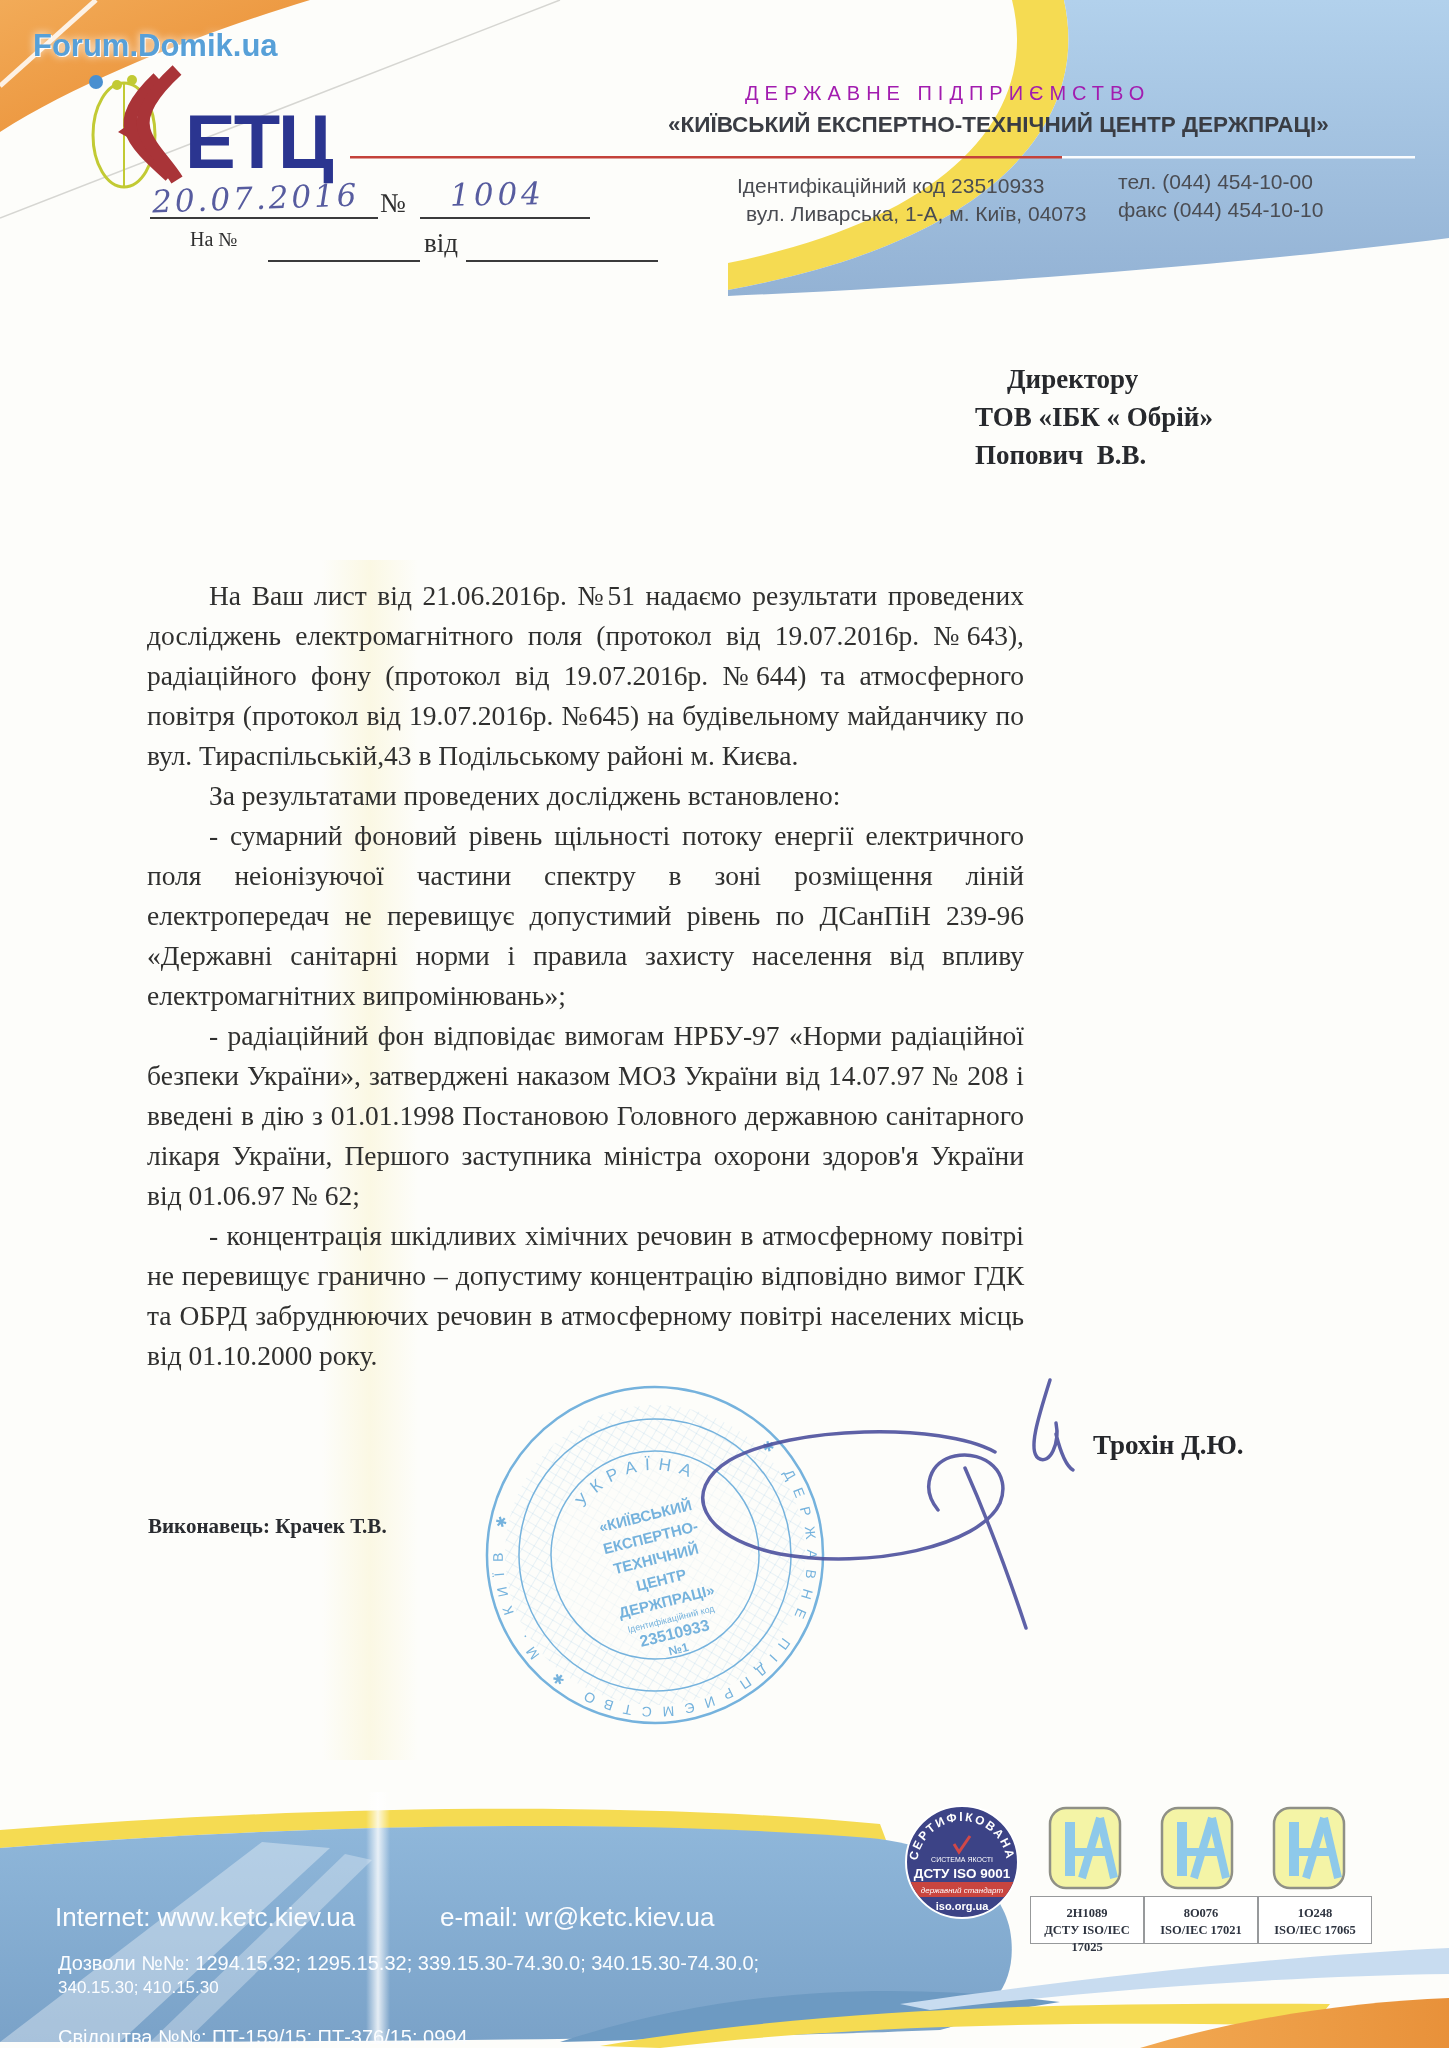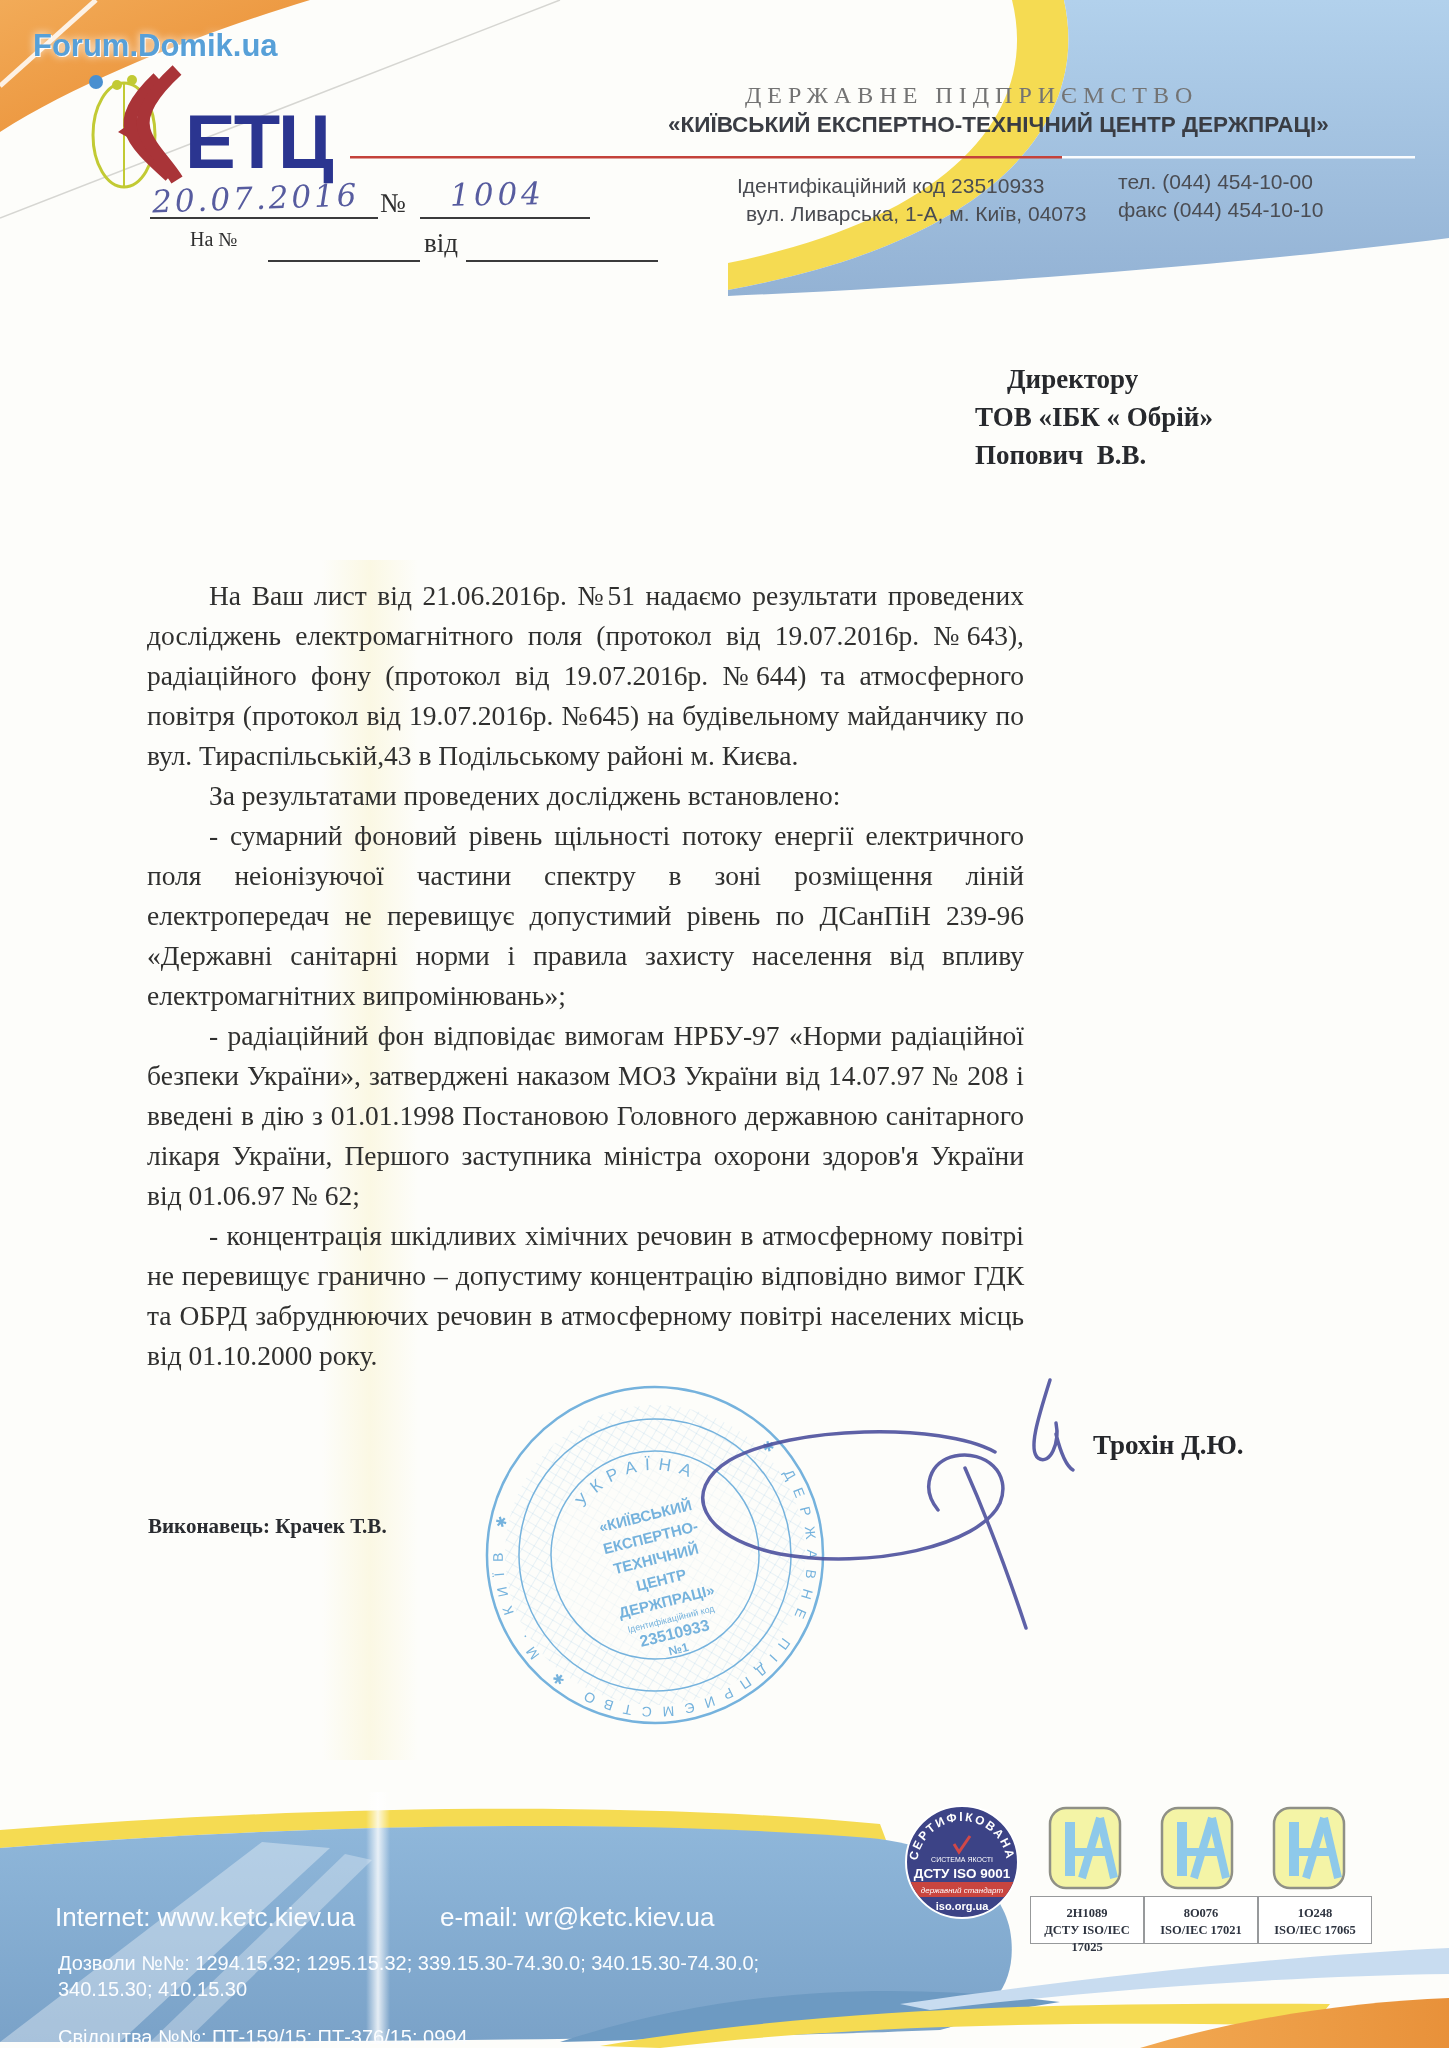--- a/index.html
+++ b/index.html
@@ -6,22 +6,22 @@
   .page{position:relative;width:1449px;height:2048px;margin:0 auto;background:#fdfdfa;overflow:hidden;
         font-family:"Liberation Serif",serif;color:#2f2f2f;}
   .abs{position:absolute;}
   svg{display:block;}
 
   
   #watermark{left:33px;top:28px;font-family:"Liberation Sans",sans-serif;font-weight:bold;
              font-size:31px;color:#57a0d8;text-shadow:1px 1px 0 #fff,0 0 8px #fff;z-index:3;}
 
   
-  #org-type{left:745px;top:82px;font-family:Liberation Serif, serif;font-size:24px;
-            letter-spacing:6px;color:#737373;z-index:2;}
+  #org-type{left:745px;top:82px;font-family:Liberation Sans, sans-serif;font-size:20px;
+            letter-spacing:6px;color:#a21caf;z-index:2;}
   #org-name{left:668px;top:112px;font-family:"Liberation Sans",sans-serif;font-size:22.5px;
             font-weight:bold;color:#3a3d44;z-index:2;white-space:pre;}
   .hcontact{font-family:"Liberation Sans",sans-serif;font-size:21px;color:#4a4c52;z-index:2;white-space:pre;}
   #id-code{left:737px;top:174px;} #org-addr{left:737px;top:202px;margin-left:9px;}
   #org-phone{left:1118px;top:170px;} #org-fax{left:1118px;top:198px;}
 
   
   .hand{font-family:"DejaVu Serif",serif;font-style:italic;color:#575c9f;z-index:2;}
   #ref-date{left:152px;top:180px;font-size:31px;letter-spacing:3px;transform:rotate(-2deg);}
   #ref-num-hand{left:450px;top:176px;font-size:31px;letter-spacing:4px;transform:rotate(-1deg);}
@@ -64,21 +64,21 @@
   .acc-label{top:1896px;width:112px;height:38px;background:#fff;border:1.5px solid #97999b;
              font-size:12.5px;font-weight:bold;line-height:17px;text-align:center;color:#2e3440;
              z-index:6;padding-top:8px;font-family:"Liberation Serif",serif;}
   #acc-label-0{left:1030px;} #acc-label-1{left:1144px;} #acc-label-2{left:1258px;}
 
   
   .ft{font-family:"Liberation Sans",sans-serif;color:#fbfdff;z-index:6;white-space:pre;}
   #ft-internet{left:55px;top:1902px;font-size:26px;}
   #ft-email{left:440px;top:1902px;font-size:26px;}
   #ft-permits-1{left:58px;top:1952px;font-size:20px;}
-  #ft-permits-2{left:58px;top:1978px;font-size:20px;}
+  #ft-permits-2{left:58px;top:1978px;font-size:17px;}
   #ft-cert{left:58px;top:2002px;font-size:20px;}
   #ft-lic{left:58px;top:2026px;font-size:20px;}
 
   #header-deco,#footer-deco{left:0;z-index:0;}
   #header-deco{top:0;} #footer-deco{top:1790px;}
   #logo{left:60px;top:45px;z-index:2;}
 </style>
 </head>
 <body>
 

